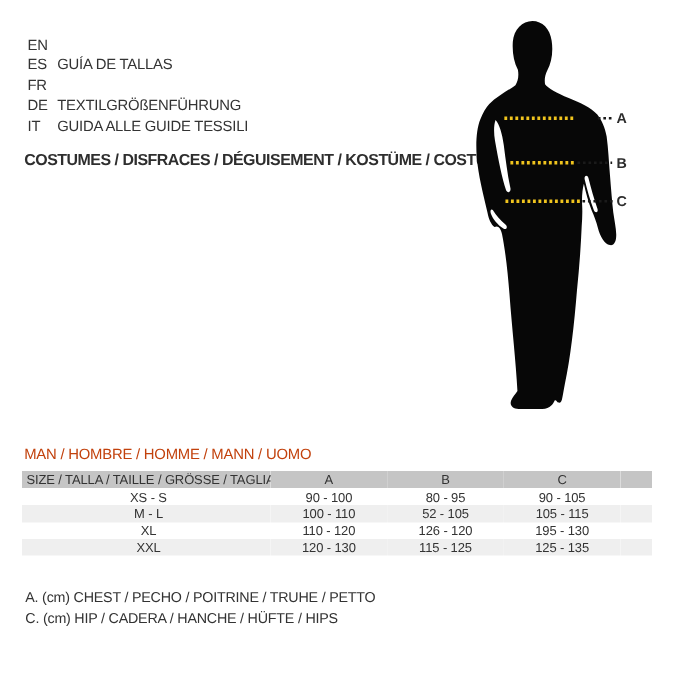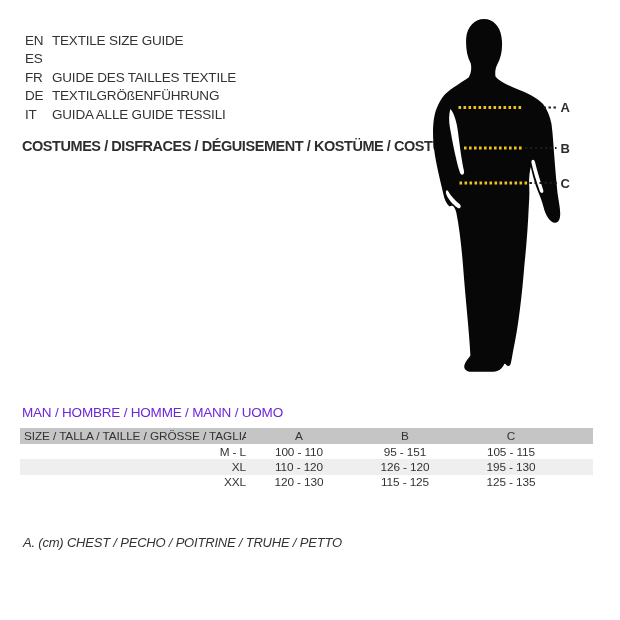--- a/index.html
+++ b/index.html
@@ -13,51 +13,50 @@
   .langs .code{width:27px;flex:0 0 27px;}
   
   .cat-title{
     position:absolute;left:22px;top:139px;font-size:14.5px;font-weight:700;
     letter-spacing:-0.45px;line-height:1;color:#2e2e2e;white-space:nowrap;
   }
   
   .figure{position:absolute;left:0;top:0;width:620px;height:620px;}
   .figure text{font-family:"Liberation Sans",sans-serif;font-size:13px;font-weight:700;fill:#2d2d2d;}
   
-  .section-title{position:absolute;left:22px;top:405px;font-size:13.5px;letter-spacing:-0.2px;color:#6d28d9;}
+  .section-title{position:absolute;left:22px;top:405px;font-size:13.5px;letter-spacing:-0.2px;color:#c2410c;}
   
   .size-table{
     position:absolute;left:20px;top:428px;width:573px;border-collapse:collapse;table-layout:fixed;
     font-size:11.8px;letter-spacing:-0.1px;color:#333;
   }
   .size-table th,.size-table td{padding:0;font-weight:400;text-align:center;white-space:nowrap;overflow:hidden;}
   .size-table thead th{height:16px;background:#c5c5c5;}
   .size-table tbody td{height:15.3px;}
-  .size-table .left{text-align:right;padding-left:4px;}
+  .size-table .left{text-align:center;padding-left:4px;}
   .size-table tbody tr:nth-child(even){background:#efefef;}
   
   .notes{position:absolute;left:23px;top:533px;font-size:13px;line-height:19.2px;letter-spacing:-0.2px;color:#333;}
-  .notes div{white-space:nowrap;font-style:italic;}
+  .notes div{white-space:nowrap;}
 </style>
 </head>
 <body>
 
 <div class="page">
 
   <ul class="langs">
     <li>
       <span class="code">EN</span>
-      <span class="lbl">TEXTILE SIZE GUIDE</span>
     </li>
     <li>
       <span class="code">ES</span>
+      <span class="lbl">GUÍA DE TALLAS</span>
     </li>
     <li>
       <span class="code">FR</span>
-      <span class="lbl">GUIDE DES TAILLES TEXTILE</span>
     </li>
     <li>
       <span class="code">DE</span>
       <span class="lbl">TEXTILGRÖßENFÜHRUNG</span>
     </li>
     <li>
       <span class="code">IT</span>
       <span class="lbl">GUIDA ALLE GUIDE TESSILI</span>
     </li>
   </ul>
@@ -151,23 +150,30 @@
       <tr>
         <th class="left">SIZE / TALLA / TAILLE / GRÖSSE / TAGLIA</th>
         <th>A</th>
         <th>B</th>
         <th>C</th>
         <th></th>
       </tr>
     </thead>
     <tbody>
       <tr>
+        <td class="left">XS - S</td>
+        <td>90 - 100</td>
+        <td>80 - 95</td>
+        <td>90 - 105</td>
+        <td></td>
+      </tr>
+      <tr>
         <td class="left">M - L</td>
         <td>100 - 110</td>
-        <td>95 - 151</td>
+        <td>52 - 105</td>
         <td>105 - 115</td>
         <td></td>
       </tr>
       <tr>
         <td class="left">XL</td>
         <td>110 - 120</td>
         <td>126 - 120</td>
         <td>195 - 130</td>
         <td></td>
       </tr>
@@ -176,15 +182,16 @@
         <td>120 - 130</td>
         <td>115 - 125</td>
         <td>125 - 135</td>
         <td></td>
       </tr>
     </tbody>
   </table>
 
   <div class="notes">
     <div>A. (cm) CHEST / PECHO / POITRINE / TRUHE / PETTO</div>
+    <div>C. (cm) HIP / CADERA / HANCHE / HÜFTE / HIPS</div>
   </div>
 
 </div>
 
 </body></html>

